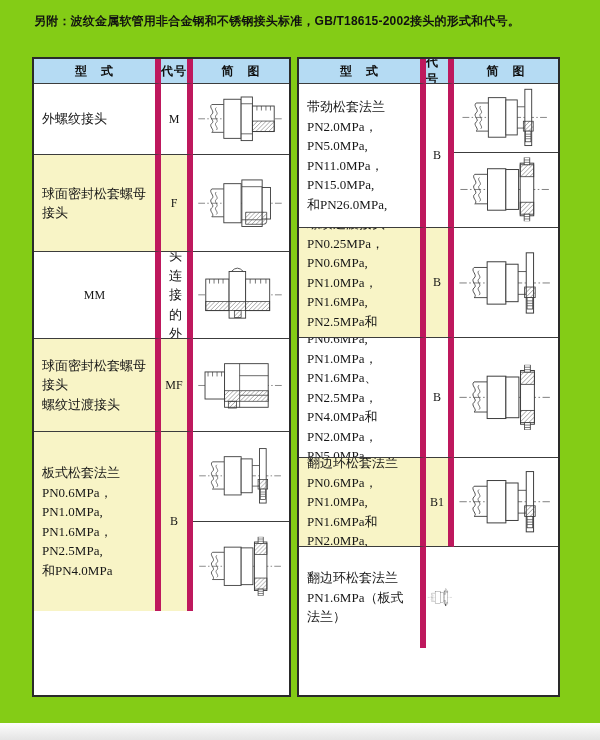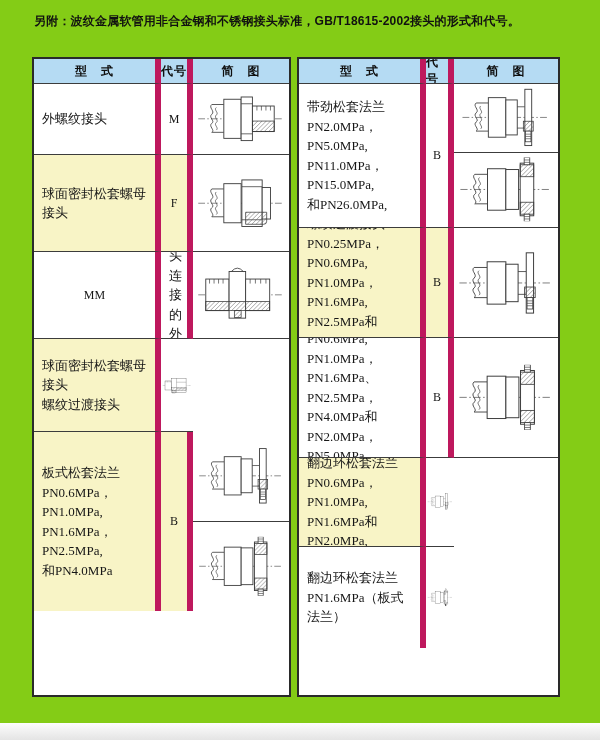--- a/index.html
+++ b/index.html
@@ -201,20 +201,23 @@
             <use href="#sym-mm"></use>
           </svg>
       </div>
     </div>
 
     <div class="row" style="height:93px">
       <div class="cell type hl">
           <span>球面密封松套螺母接头
 螺纹过渡接头</span>
         </div>
+      <div class="cell code hl">
+          <span>MF</span>
+        </div>
       <div class="cell diagc">
         <svg class="dsvg" viewBox="0 0 120 80" preserveAspectRatio="xMidYMid meet">
             <use href="#sym-mf"></use>
           </svg>
       </div>
     </div>
 
 
     <div class="row" style="height:179px">
       <div class="cell type hl">
@@ -313,20 +316,23 @@
           </svg>
       </div>
     </div>
 
     <div class="row" style="height:89px">
       <div class="cell type hl">
           <span>翻边环松套法兰
 PN0.6MPa，PN1.0MPa,
 PN1.6MPa和PN2.0MPa,</span>
         </div>
+      <div class="cell code hl">
+          <span>B1</span>
+        </div>
       <div class="cell diagc">
         <svg class="dsvg" viewBox="0 0 120 80" preserveAspectRatio="xMidYMid meet">
             <use href="#sym-fplate"></use>
           </svg>
       </div>
     </div>
 
     <div class="row" style="height:101px">
       <div class="cell type">
           <span>翻边环松套法兰

